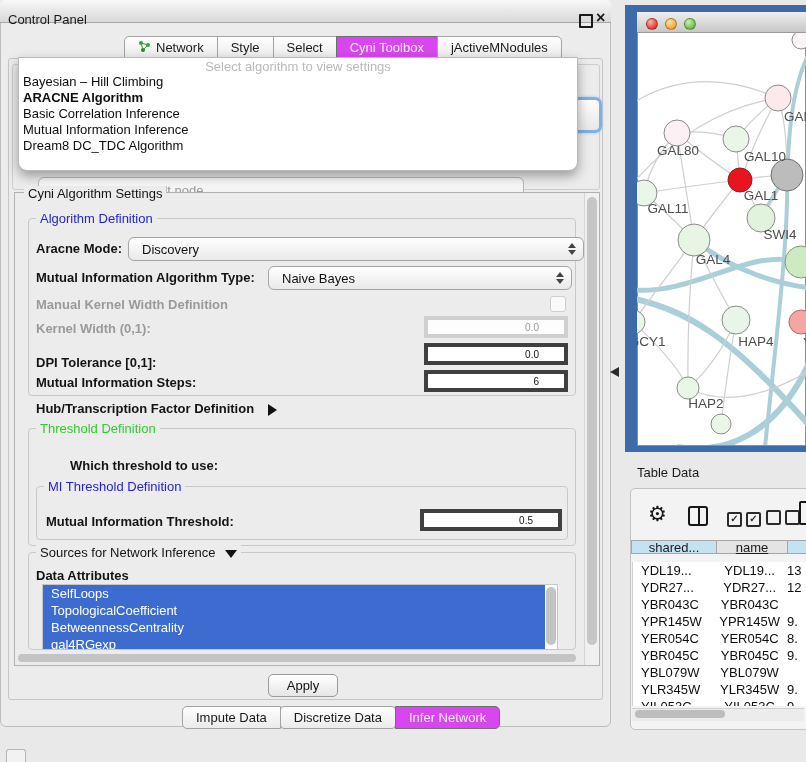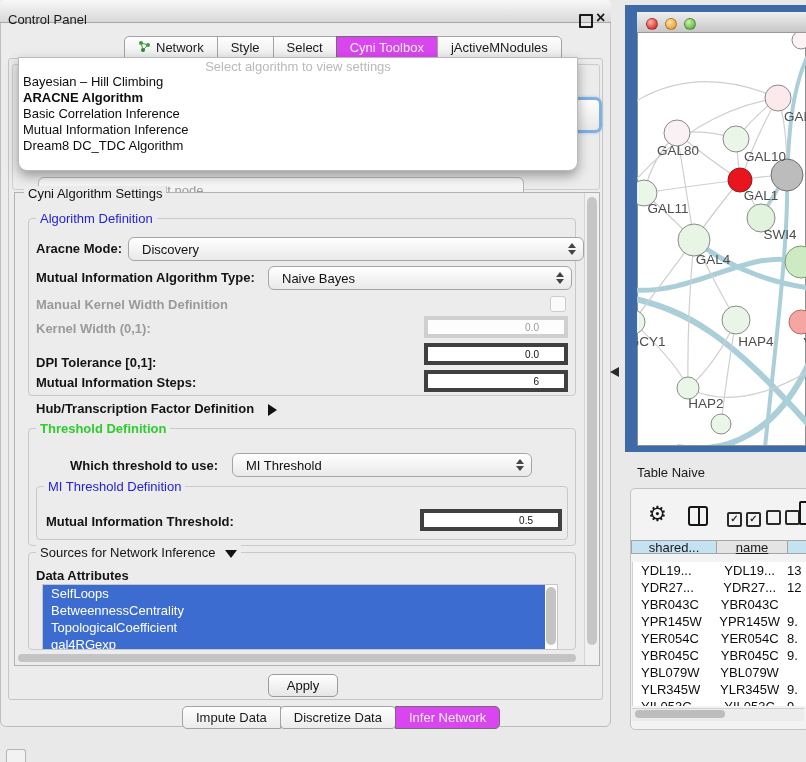--- a/index.html
+++ b/index.html
@@ -211,49 +211,42 @@
   <div class="fld" style="left:424px;top:370px;width:144px;height:22px;">
     <span>6</span>
   </div>
 
   <span class="lbl b" style="left:36px;top:401px;">
     <span>Hub/Transcription Factor Definition</span>
     <span class="tri-r"></span>
   </span>
 
   <div class="abs grp" style="left:28px;top:428px;width:548px;height:118px;"></div>
-  <span class="grp-title t-green abs" style="left:36px;top:421px;font-weight:bold;">Threshold Definition</span>
+  <span class="grp-title t-green abs" style="left:36px;top:421px;">Threshold Definition</span>
 
   <span class="lbl b" style="left:70px;top:458px;">Which threshold to use:</span>
-  <div class="cmb" style="left:232px;top:453px;width:300px;height:24px;">
-    <span>MI Threshold</span>
-    <span class="spin">
-        <i class="up"></i>
-        <i class="dn"></i>
-      </span>
-  </div>
 
   <div class="abs grp" style="left:36px;top:486px;width:532px;height:54px;"></div>
   <span class="grp-title t-blue abs" style="left:44px;top:479px;">MI Threshold Definition</span>
 
   <span class="lbl b" style="left:46px;top:514px;">Mutual Information Threshold:</span>
   <div class="fld" style="left:420px;top:509px;width:142px;height:22px;">
     <span>0.5</span>
   </div>
 
   <div class="abs grp" style="left:28px;top:552px;width:548px;height:98px;"></div>
   <span class="grp-title t-black abs" style="left:36px;top:545px;">
     <span>Sources for Network Inference</span>
     <span class="tri-d"></span>
   </span>
   <span class="lbl b" style="left:36px;top:568px;">Data Attributes</span>
   <div class="abs attrlist" id="attr-list">
       <div class="attr-item" style="background: rgb(61, 108, 208);">SelfLoops</div>
+      <div class="attr-item" style="background: rgb(61, 108, 208);">TopologicalCoefficient</div>
       <div class="attr-item" style="background: rgb(61, 108, 208);">BetweennessCentrality</div>
-      <div class="attr-item" style="background: rgb(61, 108, 208);">TopologicalCoefficient</div>
       <div class="attr-item" style="background: rgb(61, 108, 208);">gal4RGexp</div>
     </div>
   <div class="abs attr-thumb"></div>
 
   <div class="abs htrack"></div>
   <div class="abs hthumb"></div>
   <div class="abs vtrack"></div>
   <div class="abs vthumb"></div>
 
   <div class="abs apply">Apply</div>
@@ -334,21 +327,21 @@
         <text x="31" y="180" text-anchor="middle" fill="#4d4d4d" font-size="13.5" font-family="&quot;Liberation Sans&quot;, sans-serif">GAL11</text>
         <text x="143" y="206" text-anchor="middle" fill="#4d4d4d" font-size="13.5" font-family="&quot;Liberation Sans&quot;, sans-serif">SWI4</text>
         <text x="76" y="231" text-anchor="middle" fill="#4d4d4d" font-size="13.5" font-family="&quot;Liberation Sans&quot;, sans-serif">GAL4</text>
         <text x="10" y="313" text-anchor="middle" fill="#4d4d4d" font-size="13.5" font-family="&quot;Liberation Sans&quot;, sans-serif">GCY1</text>
         <text x="119" y="313" text-anchor="middle" fill="#4d4d4d" font-size="13.5" font-family="&quot;Liberation Sans&quot;, sans-serif">HAP4</text>
         <text x="166" y="314" text-anchor="start" fill="#4d4d4d" font-size="13.5" font-family="&quot;Liberation Sans&quot;, sans-serif">Y</text>
         <text x="69" y="375" text-anchor="middle" fill="#4d4d4d" font-size="13.5" font-family="&quot;Liberation Sans&quot;, sans-serif">HAP2</text>
       </svg>
   </div>
 
-  <div class="abs tp-title">Table Naive</div>
+  <div class="abs tp-title">Table Data</div>
   <div class="abs tbl-win"></div>
   <div class="abs gear">⚙</div>
   <div class="abs colsicon">
       <i></i>
     </div>
   <div class="abs ckpair ck1"><span>✓</span><span>✓</span></div>
   <div class="abs ckpair ck2"><span></span><span></span></div>
   <div class="abs docicon"></div>
 
   <div class="abs thead" id="tbl-head">

